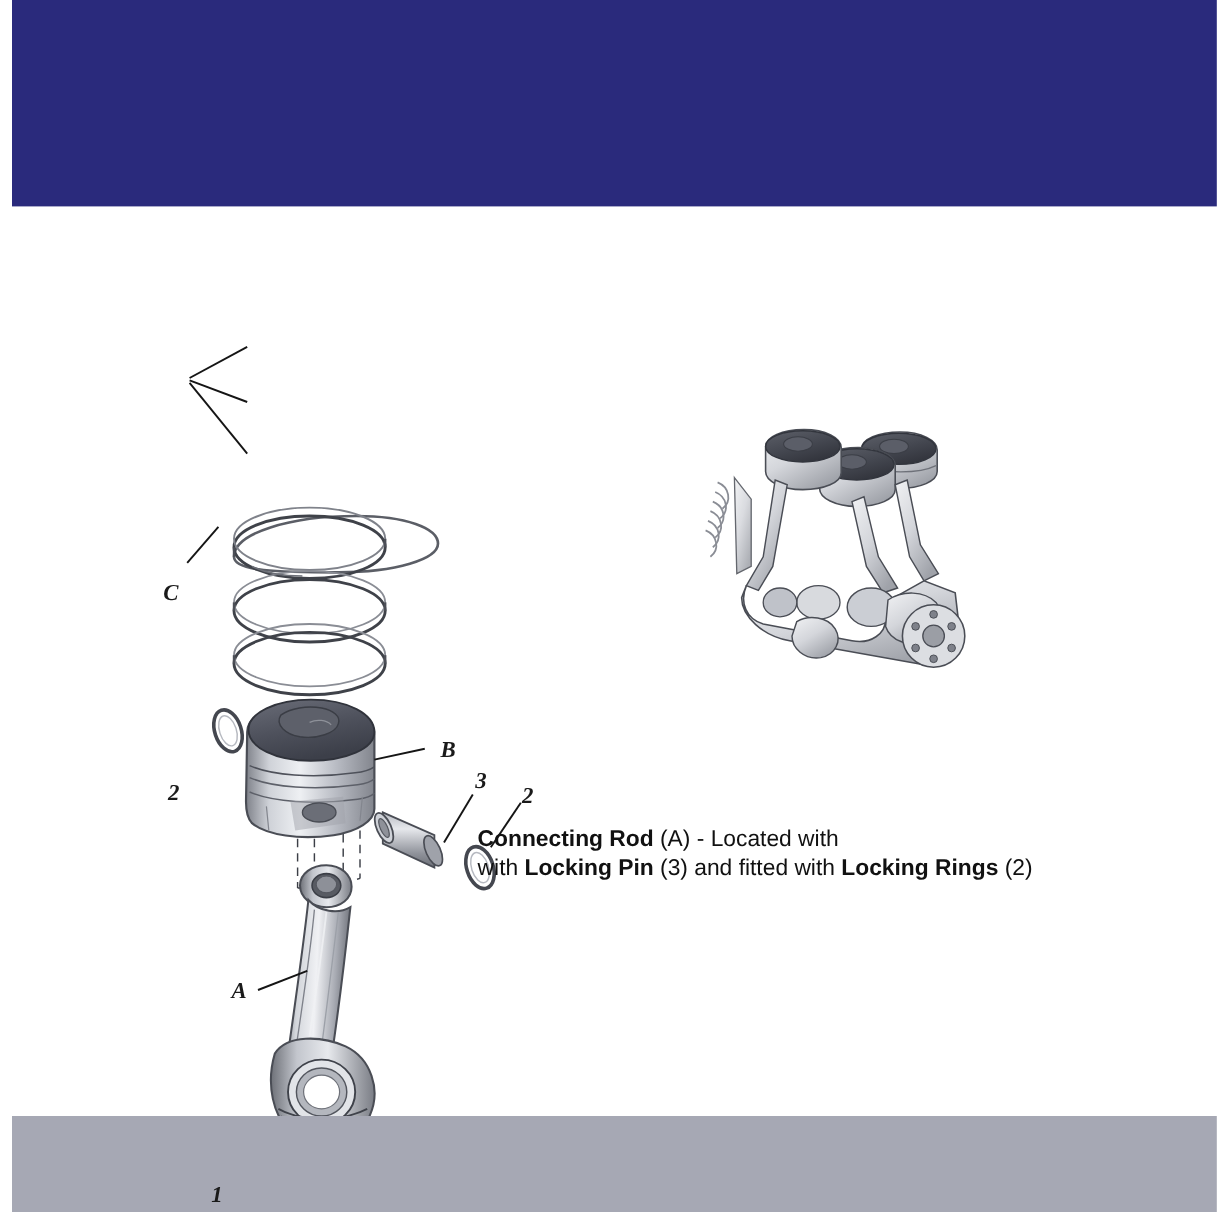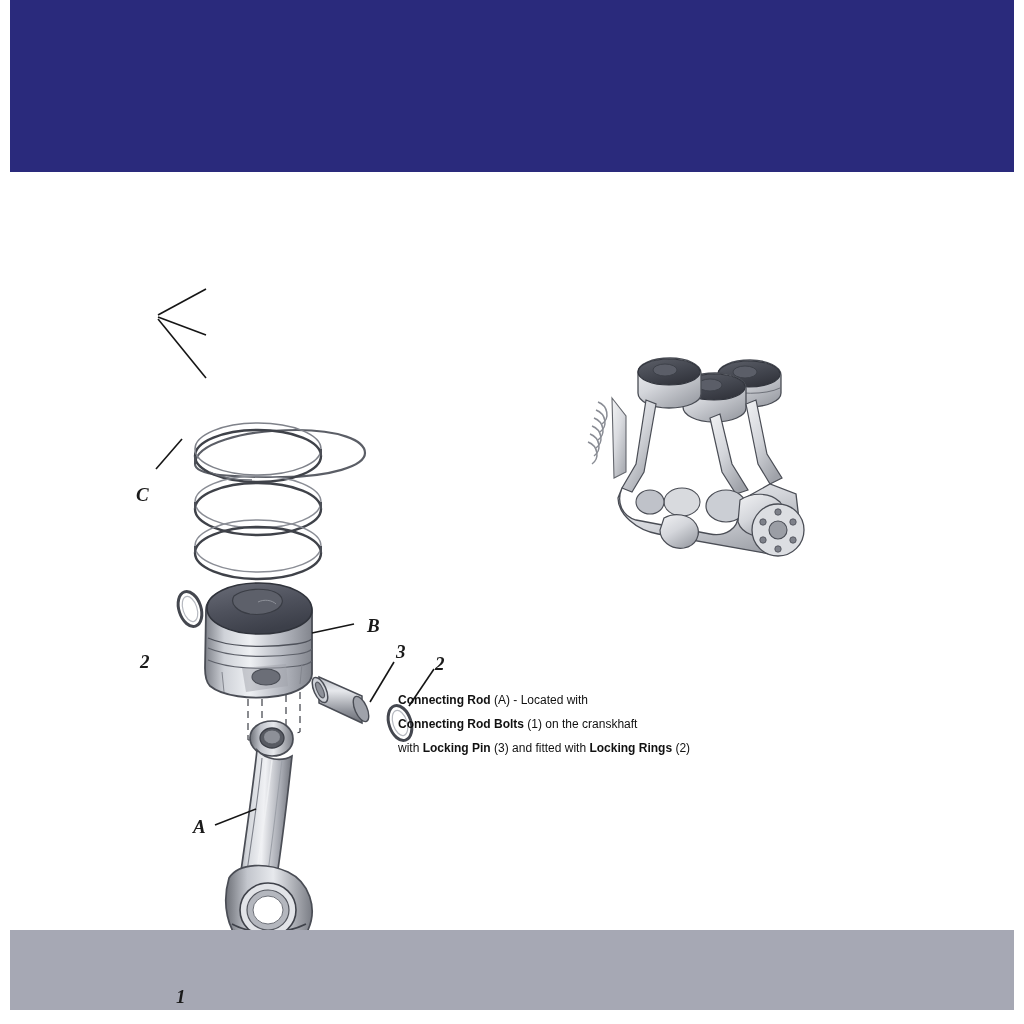--- a/index.html
+++ b/index.html
@@ -55,21 +55,21 @@
     color: #1a1a1a;
     line-height: 1;
   }
 
   
   .legend {
     position: absolute;
     left: 398px; top: 688px;
     width: 470px;
     font-family: "Liberation Sans", sans-serif;
-    font-size: 12px;
+    font-size: 19px;
     color: #111111;
     line-height: 24px;
   }
   .legend div { white-space: nowrap; }
   .legend b { font-weight: bold; }
 </style>
 </head>
 <body>
 
 <div id="page">
@@ -344,20 +344,17 @@
     <div class="callout" style="left:183px; top:645px;">A</div>
     <div class="callout" style="left:166px; top:815px;">1</div>
 
   </div>
 
   <div class="legend">
     <div>
       <b>Connecting Rod</b><span> (A) - Located with</span>
     </div>
     <div>
-      <b>Connecting Rod Bolts</b><span> (1) on the cranskhaft</span>
-    </div>
-    <div>
       <span>with </span><b>Locking Pin</b><span> (3) and fitted with </span><b>Locking Rings</b><span> (2)</span>
     </div>
   </div>
 
 </div>
 
 </body></html>

